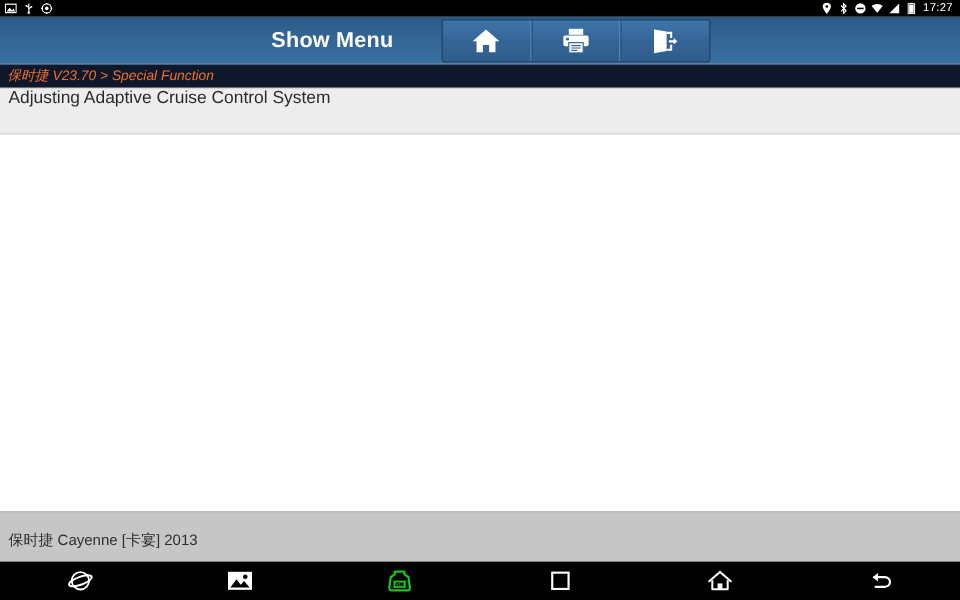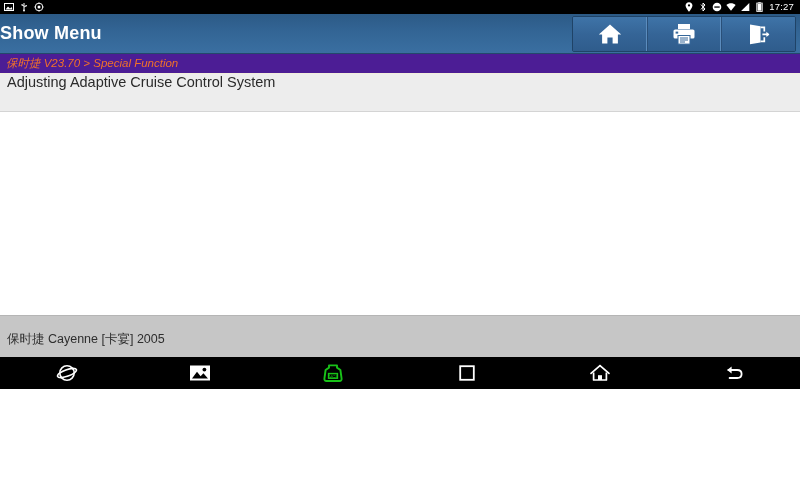--- a/index.html
+++ b/index.html
@@ -8,21 +8,21 @@
     width: 800px;
     height: 500px;
     overflow: hidden;
     background: #ffffff;
     font-family: "Liberation Sans", "DejaVu Sans", sans-serif;
   }
 
   #app {
     position: relative;
     width: 800px;
-    height: 389px;
+    height: 500px;
     display: flex;
     flex-direction: column;
     background: #ffffff;
   }
 
   
   .statusbar {
     height: 14px;
     background: #000000;
     display: flex;
@@ -55,22 +55,22 @@
   }
 
   
   .titlebar {
     height: 40px;
     flex: 0 0 40px;
     background: linear-gradient(to bottom, #2c5a86 0%, #336595 45%, #3a6fa1 100%);
     border-bottom: 1px solid #24486b;
     display: flex;
     align-items: center;
-    justify-content: space-between;
-    padding-left: 0;
+    justify-content: center;
+    padding-left: 22px;
     padding-right: 4px;
     position: relative;
     gap: 40px;
   }
   .app-title {
     color: #ffffff;
     font-size: 18px;
     font-weight: bold;
     letter-spacing: 0.2px;
   }
@@ -94,21 +94,21 @@
     cursor: pointer;
   }
   .tool-btn:first-child { border-left: none; }
   .tool-btn:last-child { border-right: none; }
   .tool-btn svg { display: block; }
 
   
   .breadcrumb {
     height: 20px;
     flex: 0 0 20px;
-    background: #4c1d95;
+    background: #0f172a;
     display: flex;
     align-items: center;
     padding-left: 6px;
     border-bottom: 1px solid #f2eedd;
   }
   .breadcrumb-text {
     color: #f0712a;
     font-size: 11.5px;
     font-style: italic;
     white-space: nowrap;
@@ -277,21 +277,21 @@
     <span class="breadcrumb-text">保时捷 V23.70 &gt; Special Function</span>
   </div>
 
   <div class="menu-list">
     <div class="menu-item">
       <span class="menu-item-label">Adjusting Adaptive Cruise Control System</span>
     </div>
   </div>
 
   <div class="vehicle-info">
-    <div class="vehicle-line">保时捷 Cayenne [卡宴] 2005</div>
+    <div class="vehicle-line">保时捷 Cayenne [卡宴] 2013</div>
   </div>
 
   <div class="navbar">
     <div class="nav-slot">
       <span>
         <svg width="22" height="22" viewBox="0 0 22 22">
           <circle cx="11" cy="11" r="7.2" fill="none" stroke="#ffffff" stroke-width="1.6"></circle>
           <ellipse cx="11" cy="11" rx="10" ry="3.3" fill="none" stroke="#ffffff" stroke-width="1.6" transform="rotate(-20 11 11)"></ellipse>
         </svg>
       </span>

